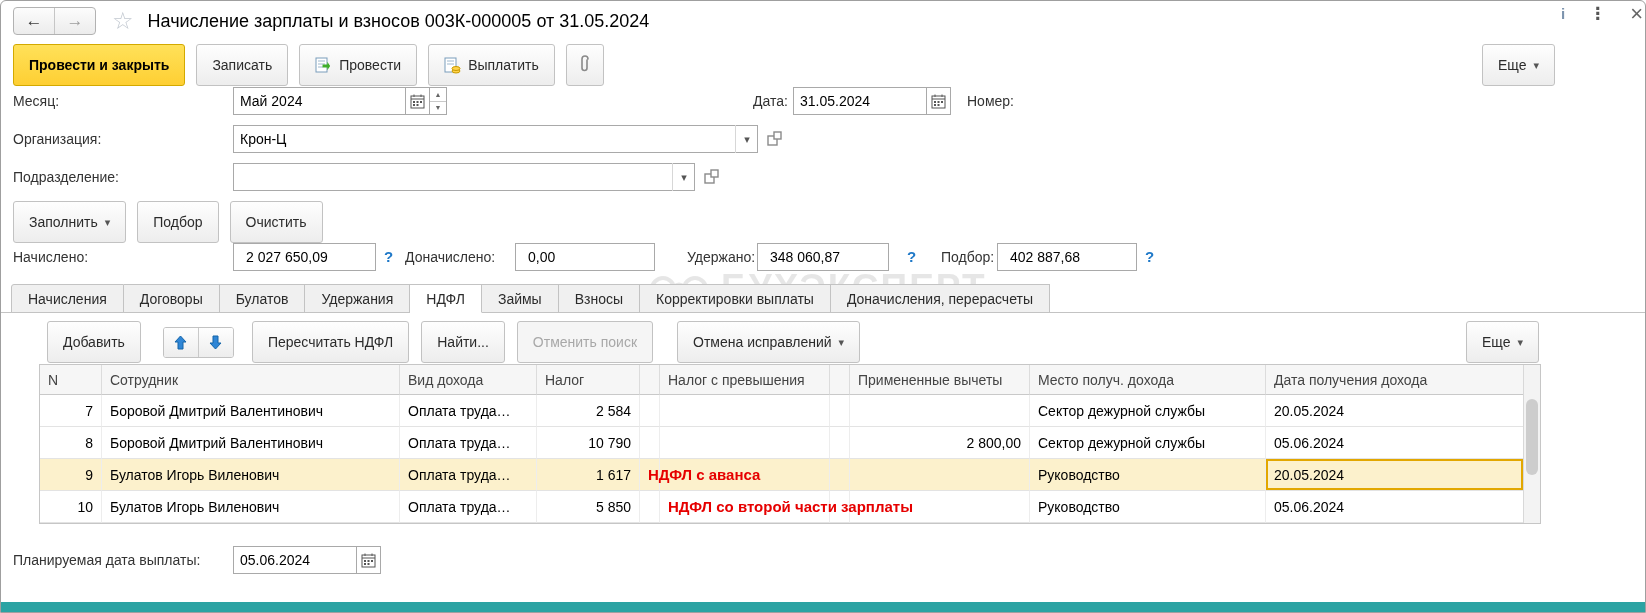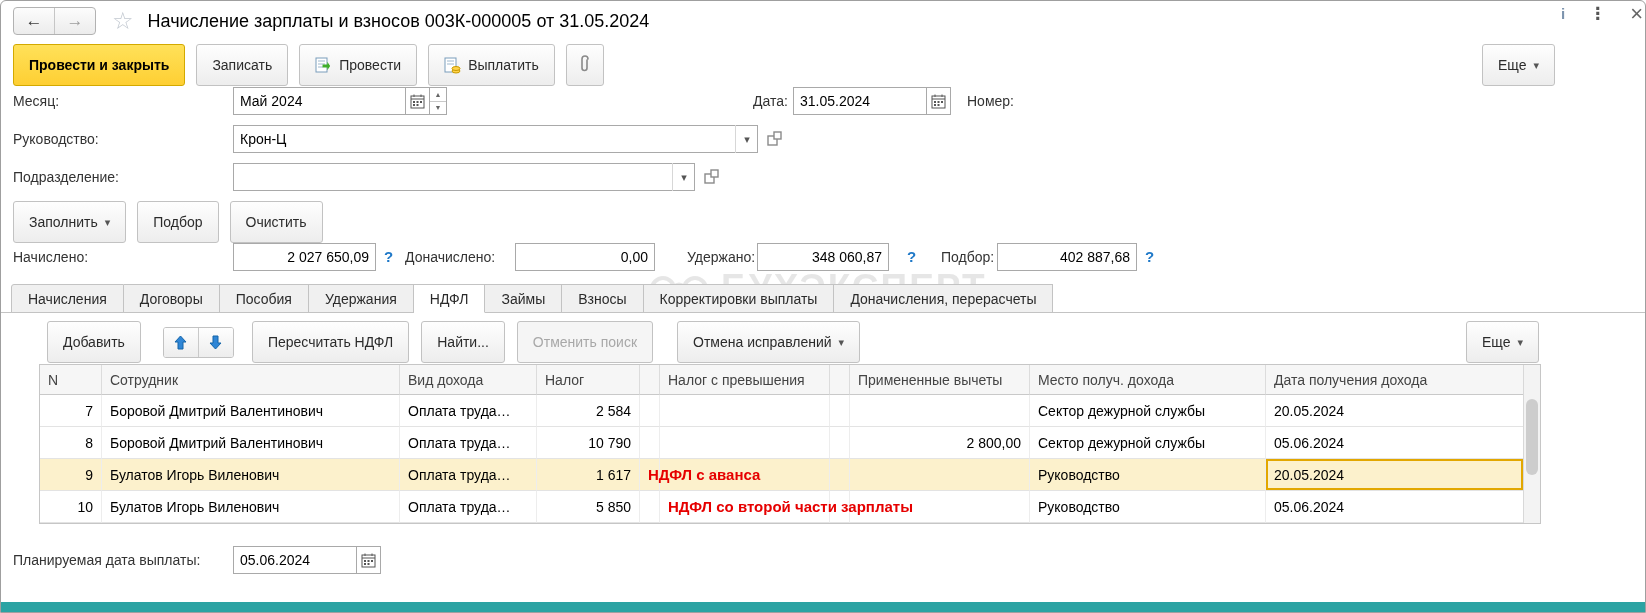--- a/index.html
+++ b/index.html
@@ -30,21 +30,21 @@
   .toolbar{position:absolute;top:43px;left:12px;display:flex;gap:11px;align-items:center;}
   .btn .bicon{margin-right:7px;display:inline-flex;}
   .more-main{position:absolute;top:43px;right:90px;}
   .more-tbl{position:absolute;top:320px;right:106px;}
 
   
   .lbl{position:absolute;font-size:14px;color:#333;line-height:28px;white-space:nowrap;}
   .field{position:absolute;height:28px;box-sizing:border-box;display:flex;align-items:stretch;}
   .field input{flex:1;border:1px solid #a9a9a9;border-right:none;padding:0 6px;font:inherit;color:#000;
                outline:none;min-width:0;box-sizing:border-box;background:#fff;}
-  .field input.num{text-align:right;padding-left:12px;}
+  .field input.num{padding-left:12px;}
   .field .tailbtn{width:25px;border:1px solid #a9a9a9;background:#fff;display:flex;align-items:center;
                   justify-content:center;cursor:pointer;box-sizing:border-box;}
   .field.solo input{border-right:1px solid #a9a9a9;}
   .combo{position:absolute;height:28px;display:flex;align-items:center;}
   .combo input{width:100%;height:100%;border:1px solid #a9a9a9;padding:0 24px 0 6px;font:inherit;color:#000;outline:none;box-sizing:border-box;}
   .combo .dd{position:absolute;right:26px;top:0;width:22px;height:100%;display:flex;align-items:center;justify-content:center;
              color:#555;font-size:11px;cursor:pointer;border-left:1px solid #d7d7d7;}
   .combo .openbox{position:absolute;right:-26px;width:18px;height:18px;cursor:pointer;}
   .spin{width:17px;display:flex;flex-direction:column;border:1px solid #a9a9a9;border-left:none;box-sizing:border-box;}
   .spin div{flex:1;display:flex;align-items:center;justify-content:center;font-size:7px;color:#666;cursor:pointer;background:#fff;}
@@ -186,21 +186,21 @@
           <rect x="6.5" y="7" width="2" height="2" fill="#555"></rect>
           <rect x="10" y="7" width="2" height="2" fill="#555"></rect>
           <rect x="3" y="10" width="2" height="2" fill="#555"></rect>
           <rect x="6.5" y="10" width="2" height="2" fill="#555"></rect>
         </svg>
     </div>
   </div>
 
   <span class="lbl" style="top:86px;left:966px;">Номер:</span>
 
-  <span class="lbl" style="top:124px;left:12px;">Руководство:</span>
+  <span class="lbl" style="top:124px;left:12px;">Организация:</span>
   <div class="combo" style="top:124px;left:232px;width:525px;">
     <input value="Крон-Ц" style="">
     <span class="dd" style="right:0;">▾</span>
     <span class="openbox">
       <svg width="18" height="18" viewBox="0 0 18 18">
           <rect x="2" y="6" width="9" height="9" fill="none" stroke="#8a8a8a" stroke-width="1.4"></rect>
           <rect x="8" y="2" width="7" height="7" fill="#fff" stroke="#8a8a8a" stroke-width="1.4"></rect>
         </svg>
     </span>
   </div>
@@ -255,21 +255,21 @@
         <circle cx="46" cy="16" r="11" fill="none" stroke="#c9c9c9" stroke-width="4"></circle>
         <path d="M25 14 Q30 9 35 14" fill="none" stroke="#c9c9c9" stroke-width="4"></path>
       </svg>
     <span class="wmtext">БУХЭКСПЕРТ</span>
   </div>
 
   <div class="tabline"></div>
   <div class="tabs">
     <div class="tab">Начисления</div>
     <div class="tab">Договоры</div>
-    <div class="tab">Пособия</div>
+    <div class="tab">Булатов</div>
     <div class="tab">Удержания</div>
     <div class="tab active">НДФЛ</div>
     <div class="tab">Займы</div>
     <div class="tab">Взносы</div>
     <div class="tab">Корректировки выплаты</div>
     <div class="tab">Доначисления, перерасчеты</div>
   </div>
 
   <div class="tcmd">
     <div class="btn">Добавить</div>

